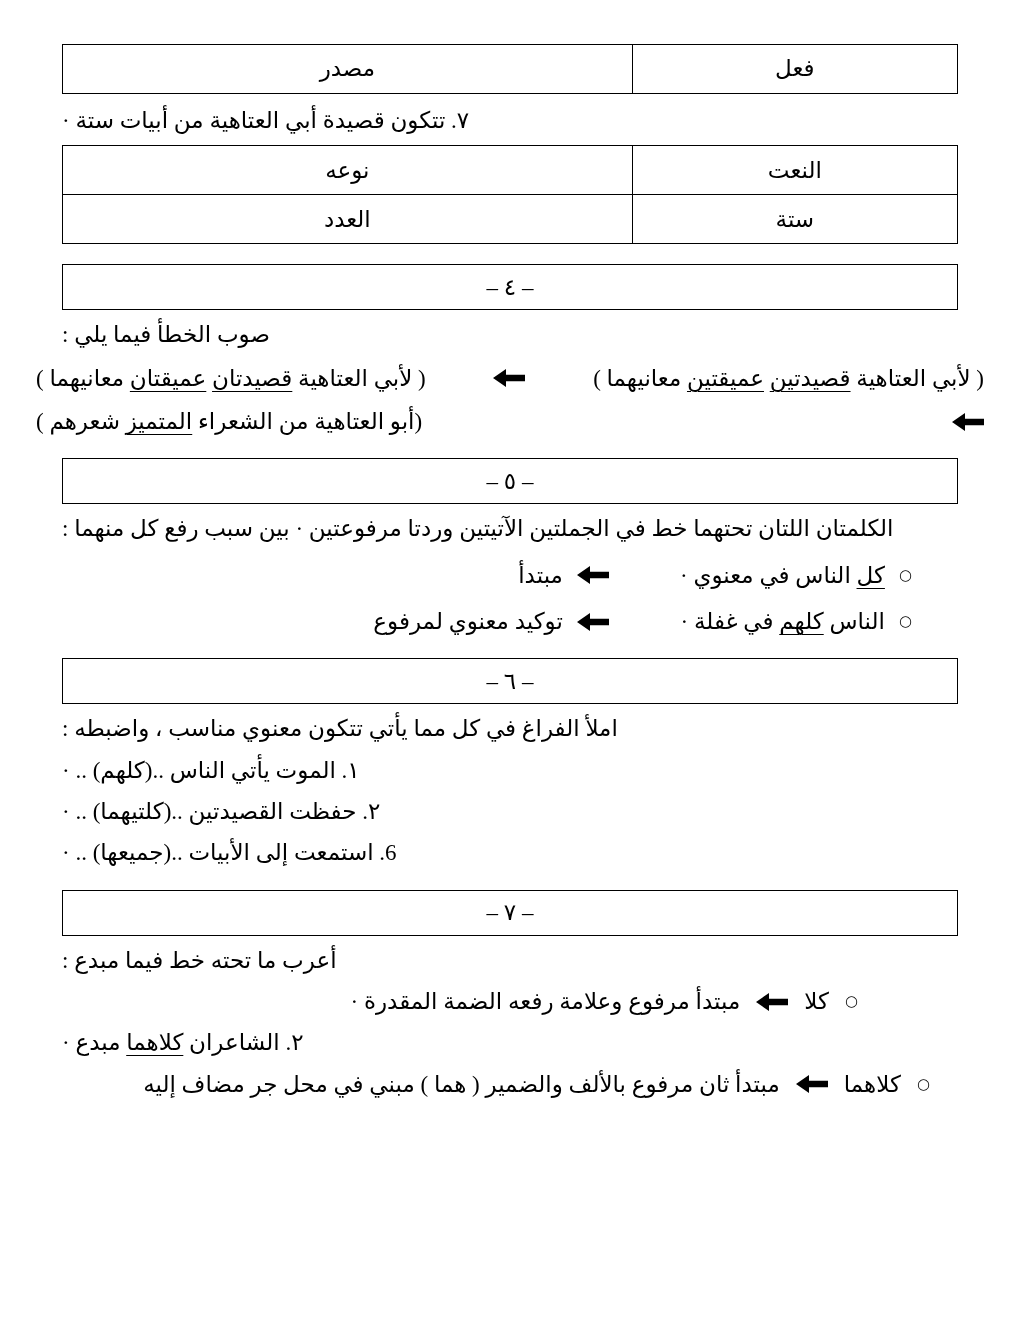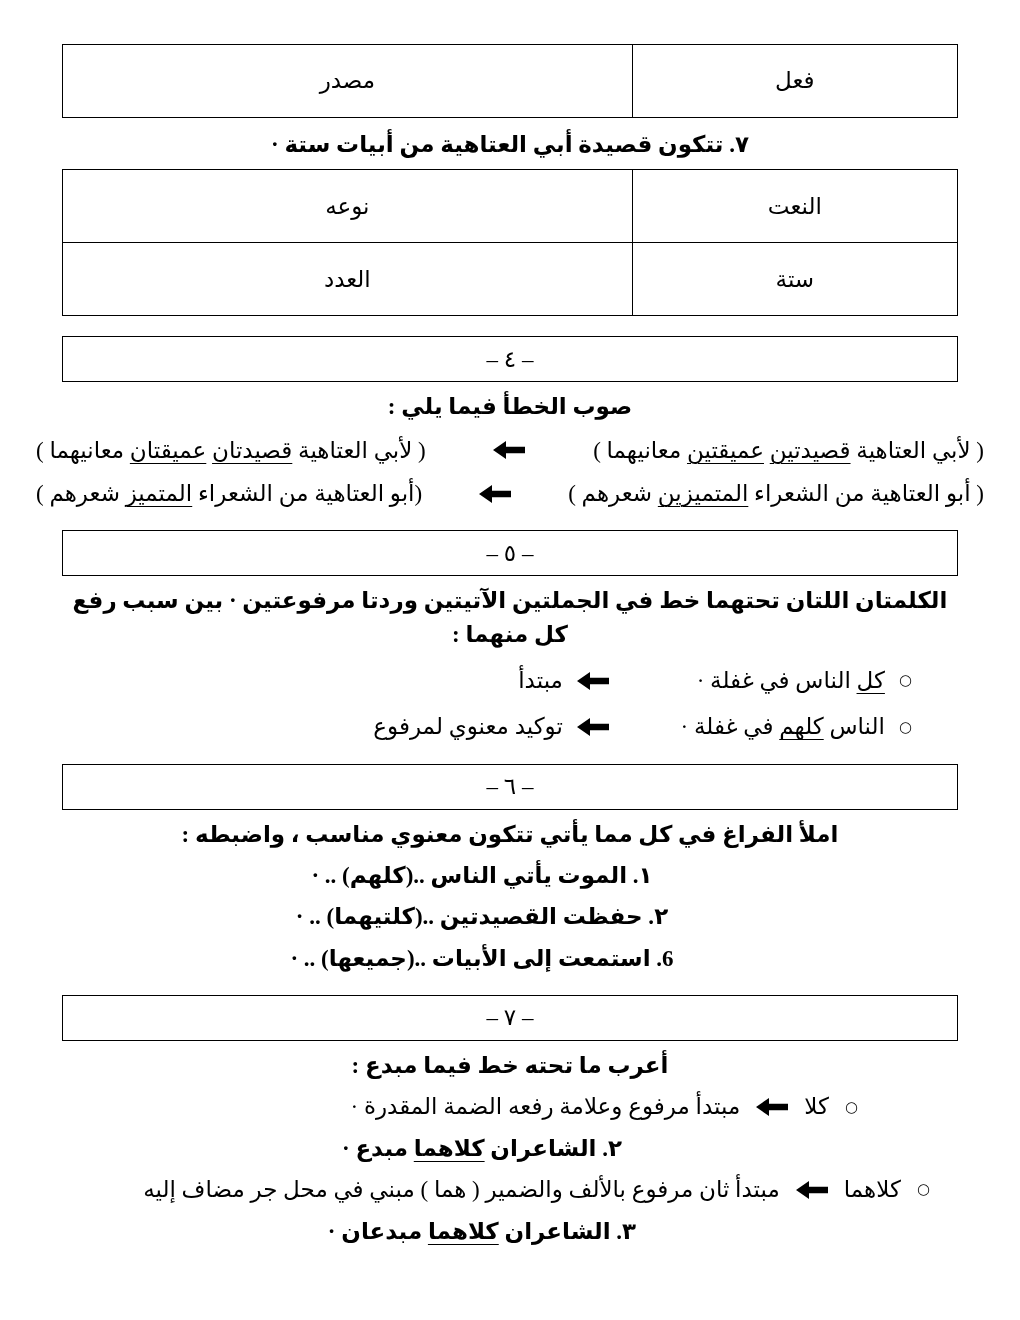--- a/index.html
+++ b/index.html
@@ -6,28 +6,28 @@
   body{
     width:1020px;height:1320px;overflow:hidden;
     background:#ffffff;color:#000;
     font-family:"Liberation Serif","DejaVu Sans",serif;
     direction:rtl;
   }
   .content{width:896px;margin:0 auto;padding-top:44px;font-size:23px;line-height:1.45;}
   table.tbl{width:100%;border-collapse:collapse;table-layout:fixed;}
   table.tbl td{
     border:1.5px solid #000;height:44px;vertical-align:middle;
-    text-align:center;padding:14px 10px;
+    text-align:center;padding:2px 10px;
   }
   td.col-r{width:34%;margin-top:16px;}
   .divider{
     border:1.5px solid #000;height:44px;margin-top:20px;
     display:flex;align-items:center;justify-content:center;
   }
-  .line{margin:0;text-align:center;font-weight:bold;}
+  .line{margin:0;text-align:left;}
   .q7{margin:10px 0 8px;}
   .heading{margin-top:8px;}
   .mt-s{margin-top:8px;}
   .indent1{padding-right:56px;}
   .corr-row{display:flex;justify-content:space-between;align-items:center;margin:10px -26px 0;}
   .corr-row:last-of-type{margin-top:6px;}
   .rafa-row{display:flex;align-items:center;padding-right:46px;margin-top:13px;gap:14px;}
   .rafa-row .sent{width:262px;display:inline-block;}
   .ans-row{display:flex;align-items:center;padding-right:100px;margin-top:8px;gap:16px;}
   .ans-row.wide{padding-right:28px;}
@@ -74,38 +74,37 @@
     <span class="sent"><span>( لأبي العتاهية </span><span class="u">قصيدتين</span><span> </span><span class="u">عميقتين</span><span> معانيهما )</span></span>
     <span class="arrow">
       <svg width="32" height="18" viewBox="0 0 32 18">
           <path d="M13 0 L0 9 L13 18 L13 12.3 L32 12.3 L32 5.7 L13 5.7 Z" fill="#000"></path>
         </svg>
     </span>
     <span class="sent"><span>( لأبي العتاهية </span><span class="u">قصيدتان</span><span> </span><span class="u">عميقتان</span><span> معانيهما )</span></span>
   </div>
 
   <div class="corr-row">
-    <span class="sent"><span>( أبو العتاهية من الشعراء </span><span class="u">المتميزين</span><span> شعرهم )</span></span>
     <span class="arrow">
       <svg width="32" height="18" viewBox="0 0 32 18">
           <path d="M13 0 L0 9 L13 18 L13 12.3 L32 12.3 L32 5.7 L13 5.7 Z" fill="#000"></path>
         </svg>
     </span>
     <span class="sent"><span>(أبو العتاهية من الشعراء </span><span class="u">المتميز</span><span> شعرهم )</span></span>
   </div>
 
   <div class="divider">
     <span>– ٥ –</span>
   </div>
 
   <p class="line heading">الكلمتان اللتان تحتهما خط في الجملتين الآتيتين وردتا مرفوعتين · بين سبب رفع كل منهما :</p>
 
   <div class="rafa-row">
     <span class="bullet">○</span>
-    <span class="sent"><span class="u">كل</span><span> الناس في غفلة ·</span></span>
+    <span class="sent"><span class="u">كل</span><span> الناس في معنوي ·</span></span>
     <span class="arrow">
       <svg width="32" height="18" viewBox="0 0 32 18">
           <path d="M13 0 L0 9 L13 18 L13 12.3 L32 12.3 L32 5.7 L13 5.7 Z" fill="#000"></path>
         </svg>
     </span>
     <span>مبتدأ</span>
   </div>
 
   <div class="rafa-row">
     <span class="bullet">○</span>
@@ -151,15 +150,14 @@
     <span class="bullet">○</span>
     <span>كلاهما</span>
     <span class="arrow">
       <svg width="32" height="18" viewBox="0 0 32 18">
           <path d="M13 0 L0 9 L13 18 L13 12.3 L32 12.3 L32 5.7 L13 5.7 Z" fill="#000"></path>
         </svg>
     </span>
     <span>مبتدأ ثان مرفوع بالألف والضمير ( هما ) مبني في محل جر مضاف إليه</span>
   </div>
 
-  <p class="line mt-s indent1"><span>٣. الشاعران </span><span class="u">كلاهما</span><span> مبدعان ·</span></p>
 
 </div>
 
 </body></html>

